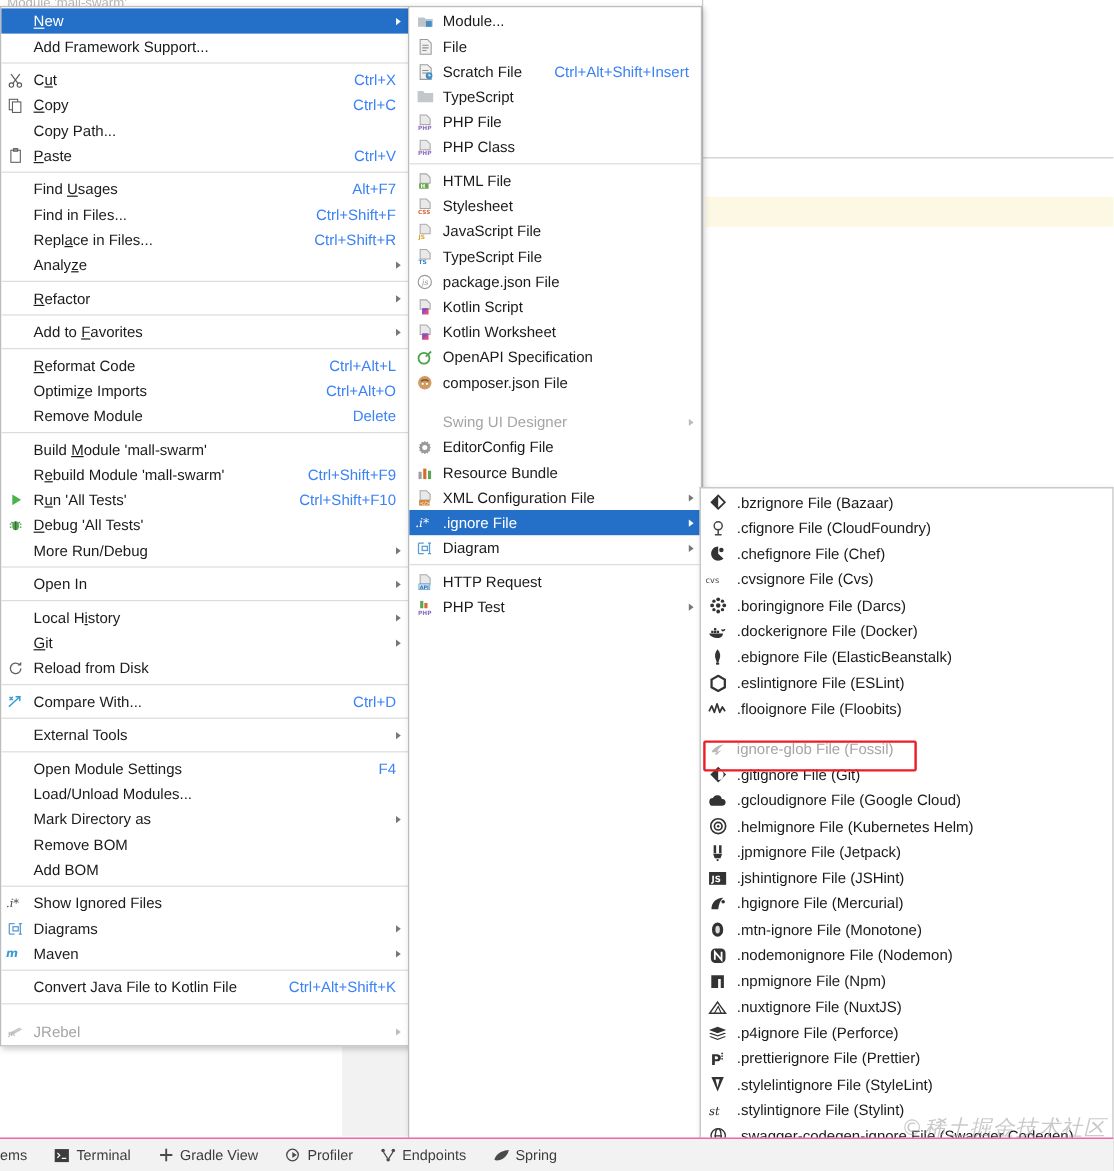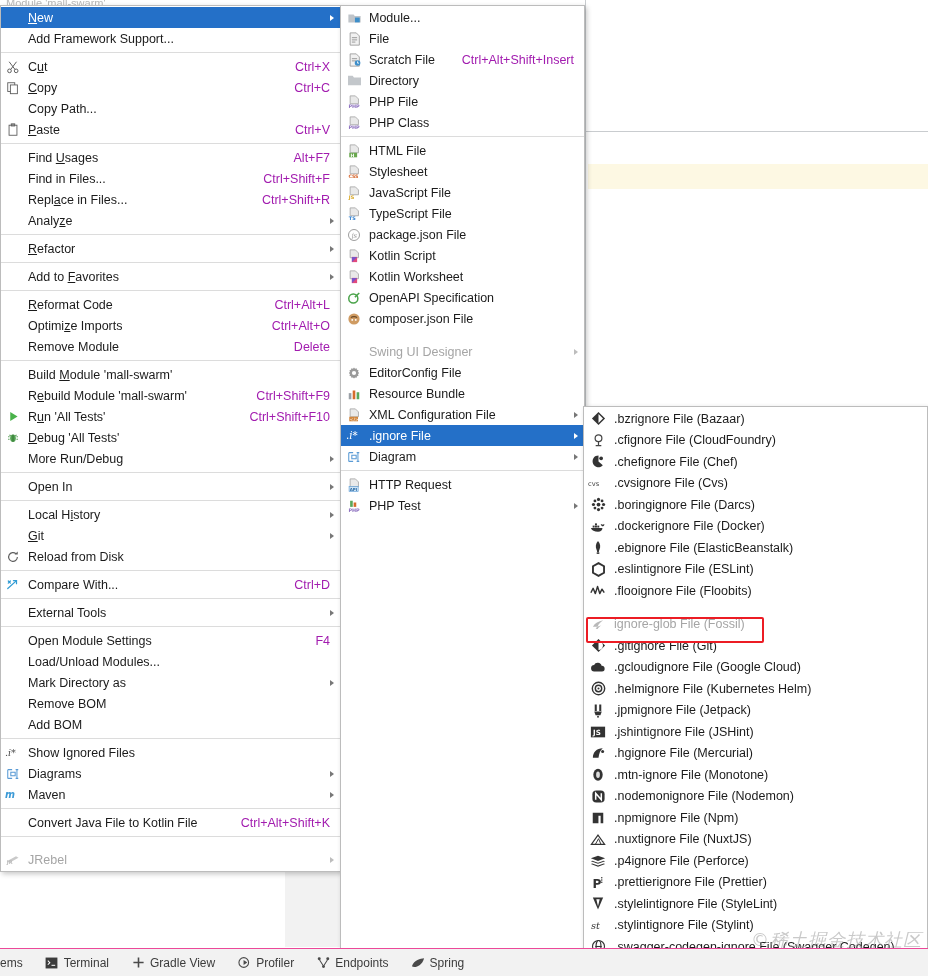--- a/index.html
+++ b/index.html
@@ -50,21 +50,21 @@
     padding:0 0 0 0;
     box-sizing:border-box;
     white-space:nowrap;
     cursor:default;
   }
   .mi.sel{background:#2470c8;color:#ffffff;justify-content:flex-end;}
   .mi.disabled{color:#a5a5a5;margin-top:12px;}
   .mi .ic{width:24px;min-width:24px;display:flex;align-items:center;justify-content:center;}
   .mi .ic svg{display:block;}
   .mi .lbl{flex:1 1 auto;padding-left:2px;overflow:hidden;text-overflow:ellipsis;}
-  .mi .sc{padding-right:10px;color:#a21caf;font-size:12.5px;}
+  .mi .sc{padding-right:10px;color:#3b82f6;font-size:12.5px;}
   .mi .arw{width:16px;min-width:16px;display:flex;align-items:center;justify-content:center;}
   .mi .arw i{
     display:block;width:0;height:0;
     border-left:4px solid #777;
     border-top:3.5px solid transparent;
     border-bottom:3.5px solid transparent;
   }
   .mi.sel .arw i{border-left-color:#ffffff;}
   .mi.disabled .arw i{border-left-color:#bdbdbd;}
   .sep{height:1px;background:#dcdcdc;margin:3px 0;}
@@ -504,21 +504,21 @@
     <span class="lbl">Scratch File</span>
     <span class="sc">Ctrl+Alt+Shift+Insert</span>
   </div>
 
   <div class="mi">
     <span class="ic">
       <svg width="15" height="13" viewBox="0 0 16 14">
           <path d="M1 2h5l1.4 1.8H15V12H1z" fill="#c3c7cb"></path>
         </svg>
     </span>
-    <span class="lbl">Directory</span>
+    <span class="lbl">TypeScript</span>
     <span class="sc"></span>
   </div>
 
   <div class="mi">
     <span class="ic">
       <svg width="13" height="14" viewBox="0 0 14 16">
           <path d="M2 1h6l3.5 3.5V10H2z" fill="#e9e9e9" stroke="#a8a8a8"></path>
       <text x="0" y="15.2" font-family="DejaVu Sans,sans-serif" font-size="5.6" font-weight="bold" fill="#8c6fbf">PHP</text>
         </svg>
     </span>

